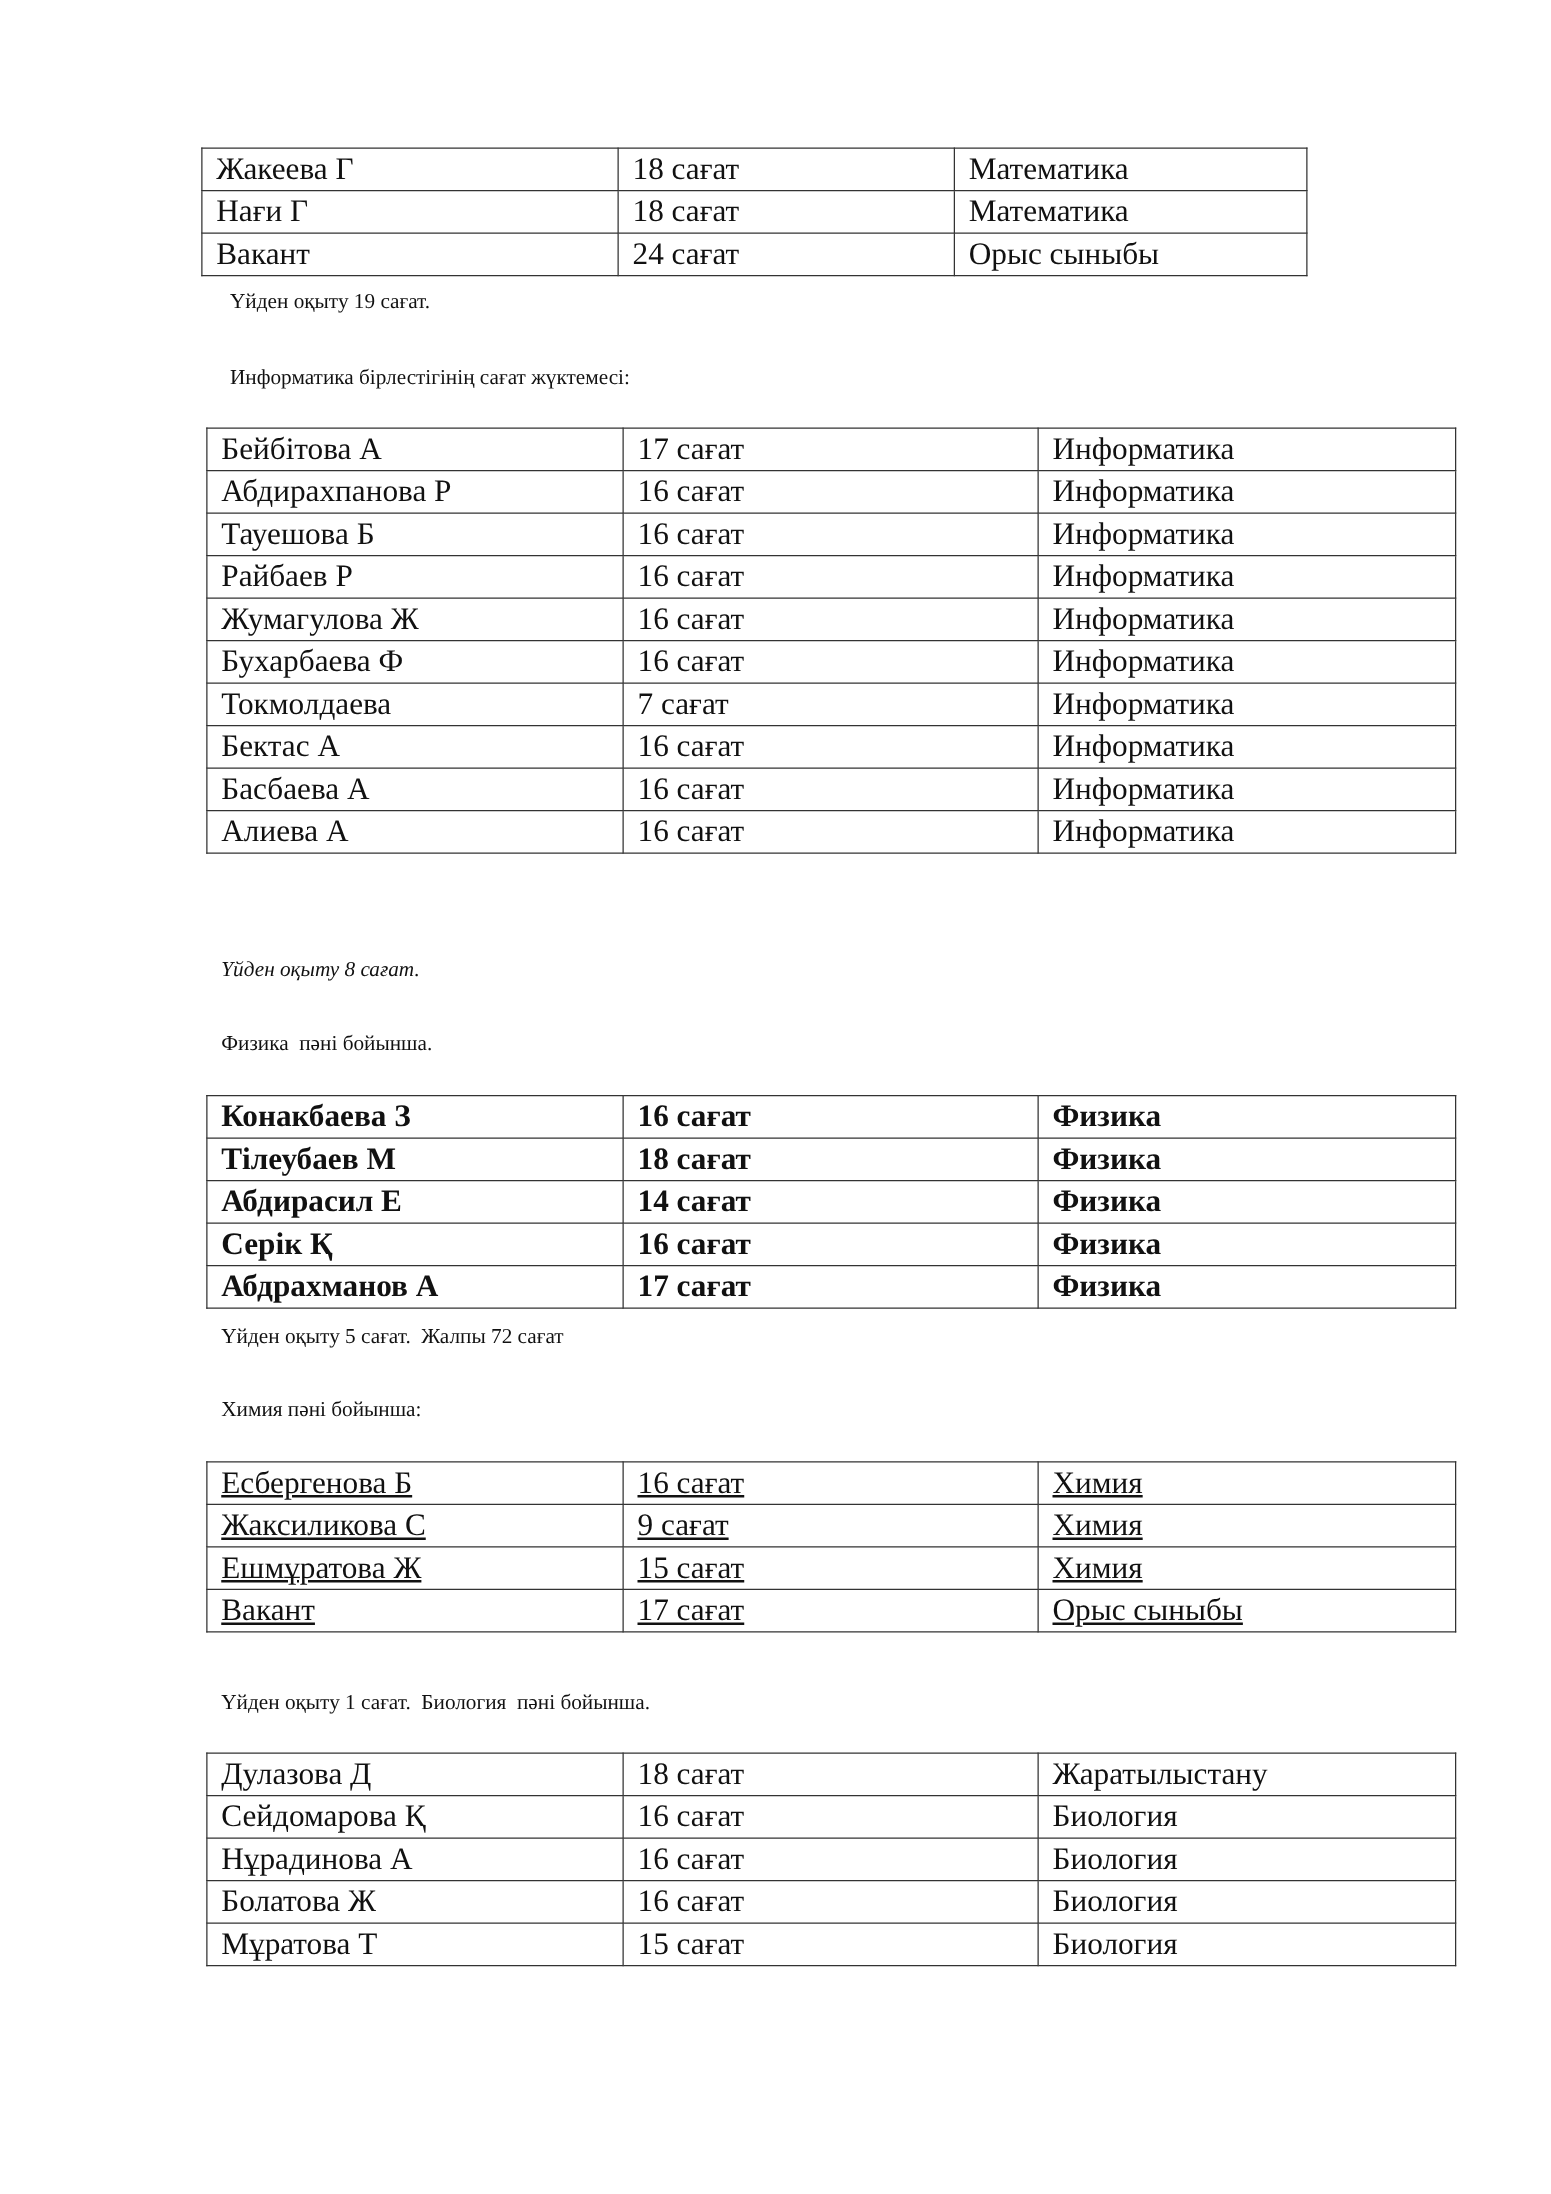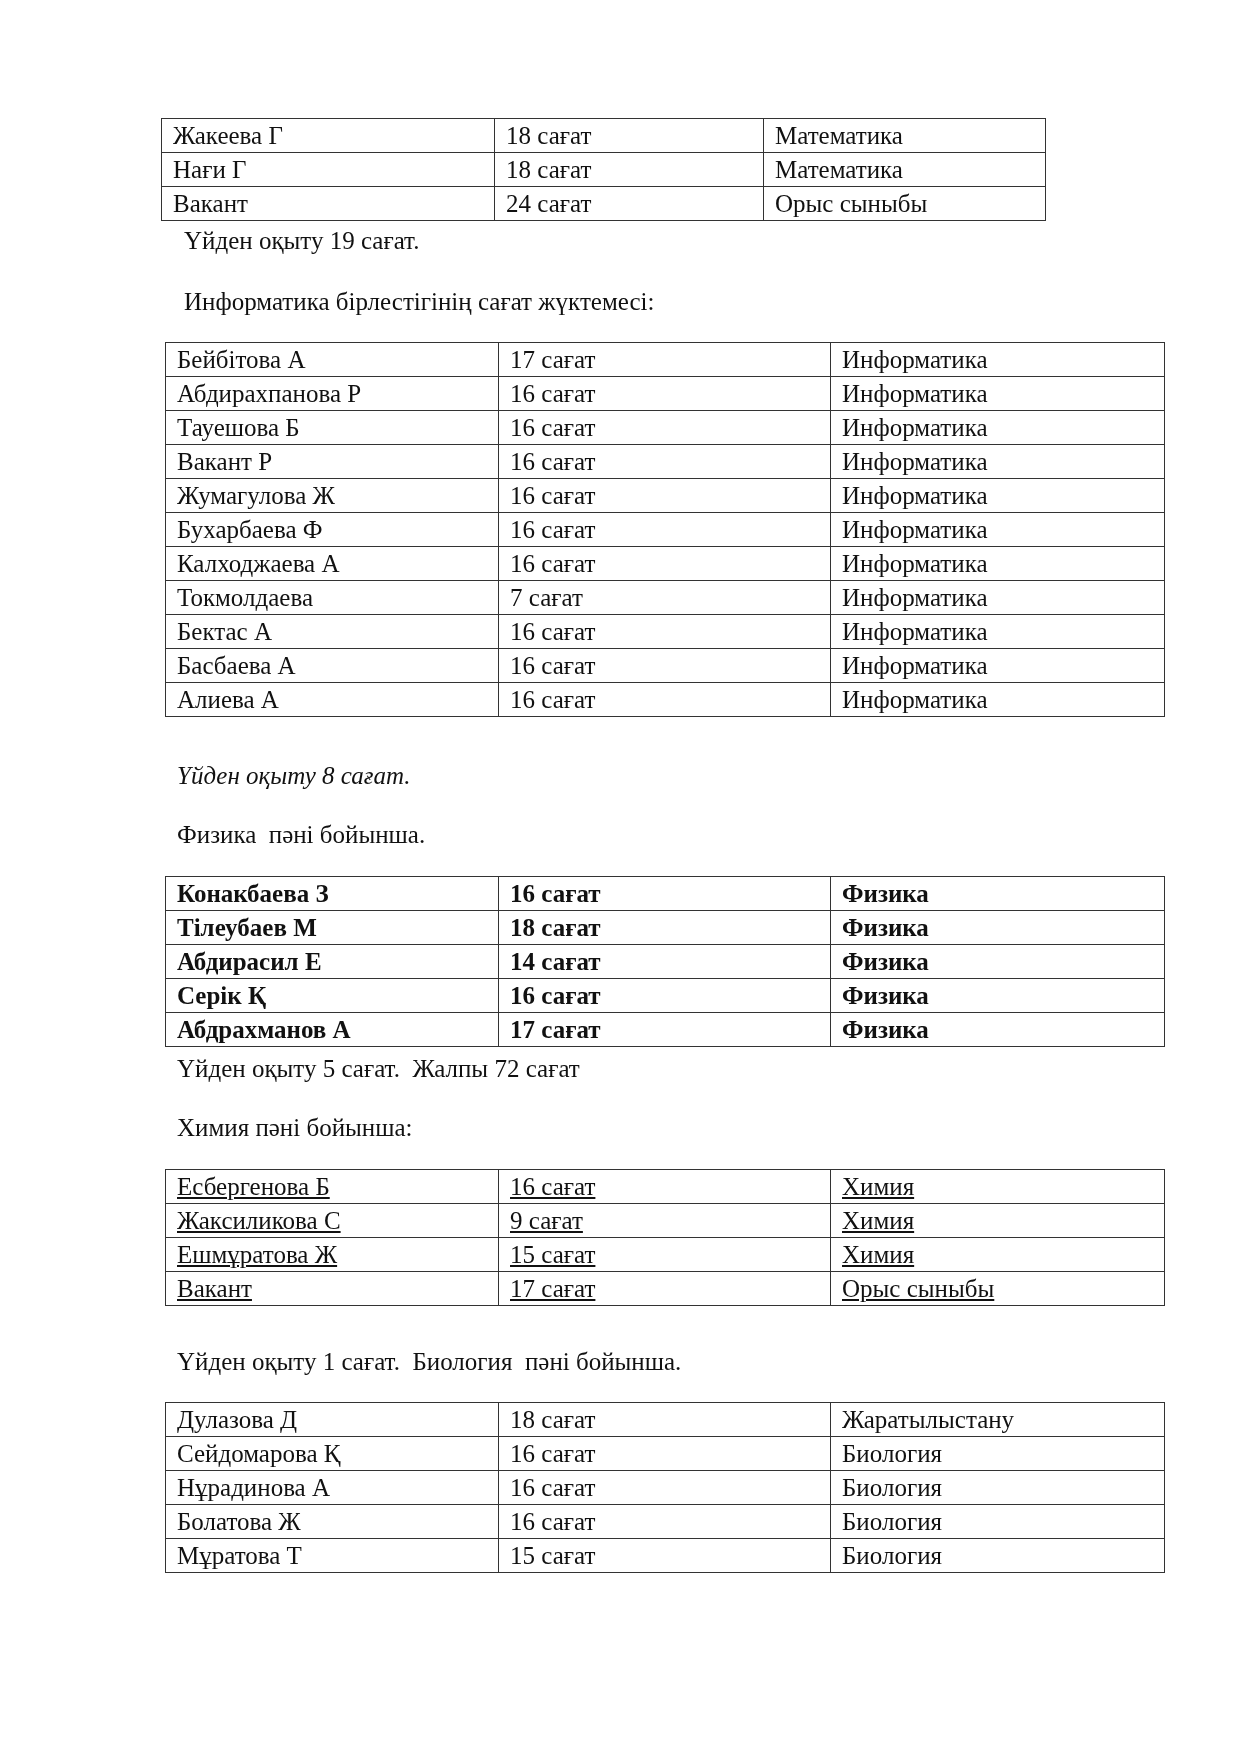--- a/index.html
+++ b/index.html
@@ -2,21 +2,21 @@
 <html><head>
 <meta charset="utf-8">
 <style>
   html, body { margin: 0; padding: 0; background: #ffffff; }
   body { width: 1241px; height: 1755px; position: relative; overflow: hidden;
          font-family: "Liberation Serif", serif; color: #111; }
   .tbl { position: absolute; border-collapse: collapse; table-layout: fixed; }
   .tbl td { border: 1.5px solid #333; height: 33px; padding: 0 0 0 11px;
             font-size: 25px; line-height: 33px; white-space: nowrap; overflow: hidden;
             vertical-align: middle; }
-  .line { position: absolute; font-size: 25px; line-height: 30px; white-space: pre; }
+  .line { position: absolute; font-size: 17px; line-height: 30px; white-space: pre; }
 </style>
 </head>
 <body>
 
 <table class="tbl" style="left:161px; top:118px; width:884px;">
   <colgroup>
       <col style="width:333px">
       <col style="width:269px">
       <col style="width:282px">
     </colgroup>
@@ -57,36 +57,31 @@
         <td>Абдирахпанова Р</td>
         <td>16 сағат</td>
         <td>Информатика</td>
       </tr>
       <tr>
         <td>Тауешова Б</td>
         <td>16 сағат</td>
         <td>Информатика</td>
       </tr>
       <tr>
-        <td>Вакант Р</td>
+        <td>Райбаев Р</td>
         <td>16 сағат</td>
         <td>Информатика</td>
       </tr>
       <tr>
         <td>Жумагулова Ж</td>
         <td>16 сағат</td>
         <td>Информатика</td>
       </tr>
       <tr>
         <td>Бухарбаева Ф</td>
-        <td>16 сағат</td>
-        <td>Информатика</td>
-      </tr>
-      <tr>
-        <td>Калходжаева А</td>
         <td>16 сағат</td>
         <td>Информатика</td>
       </tr>
       <tr>
         <td>Токмолдаева</td>
         <td>7 сағат</td>
         <td>Информатика</td>
       </tr>
       <tr>
         <td>Бектас А</td>

